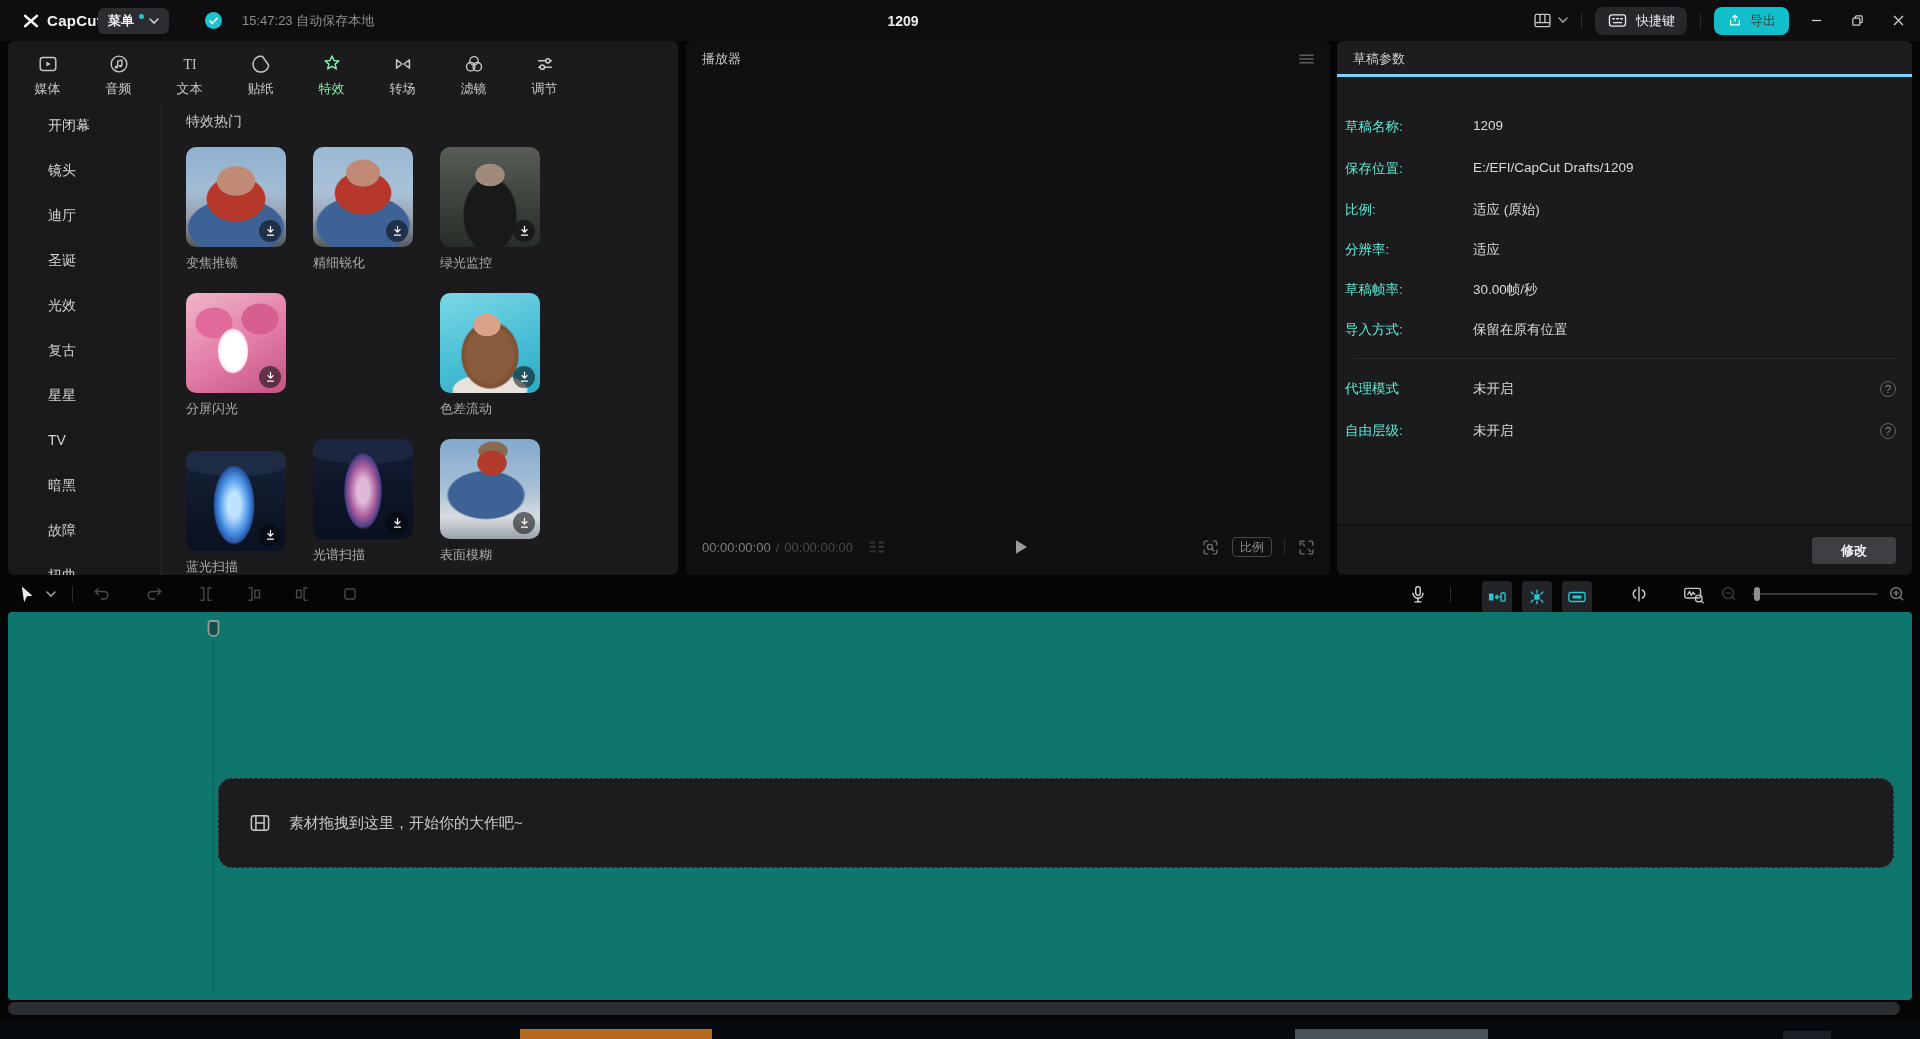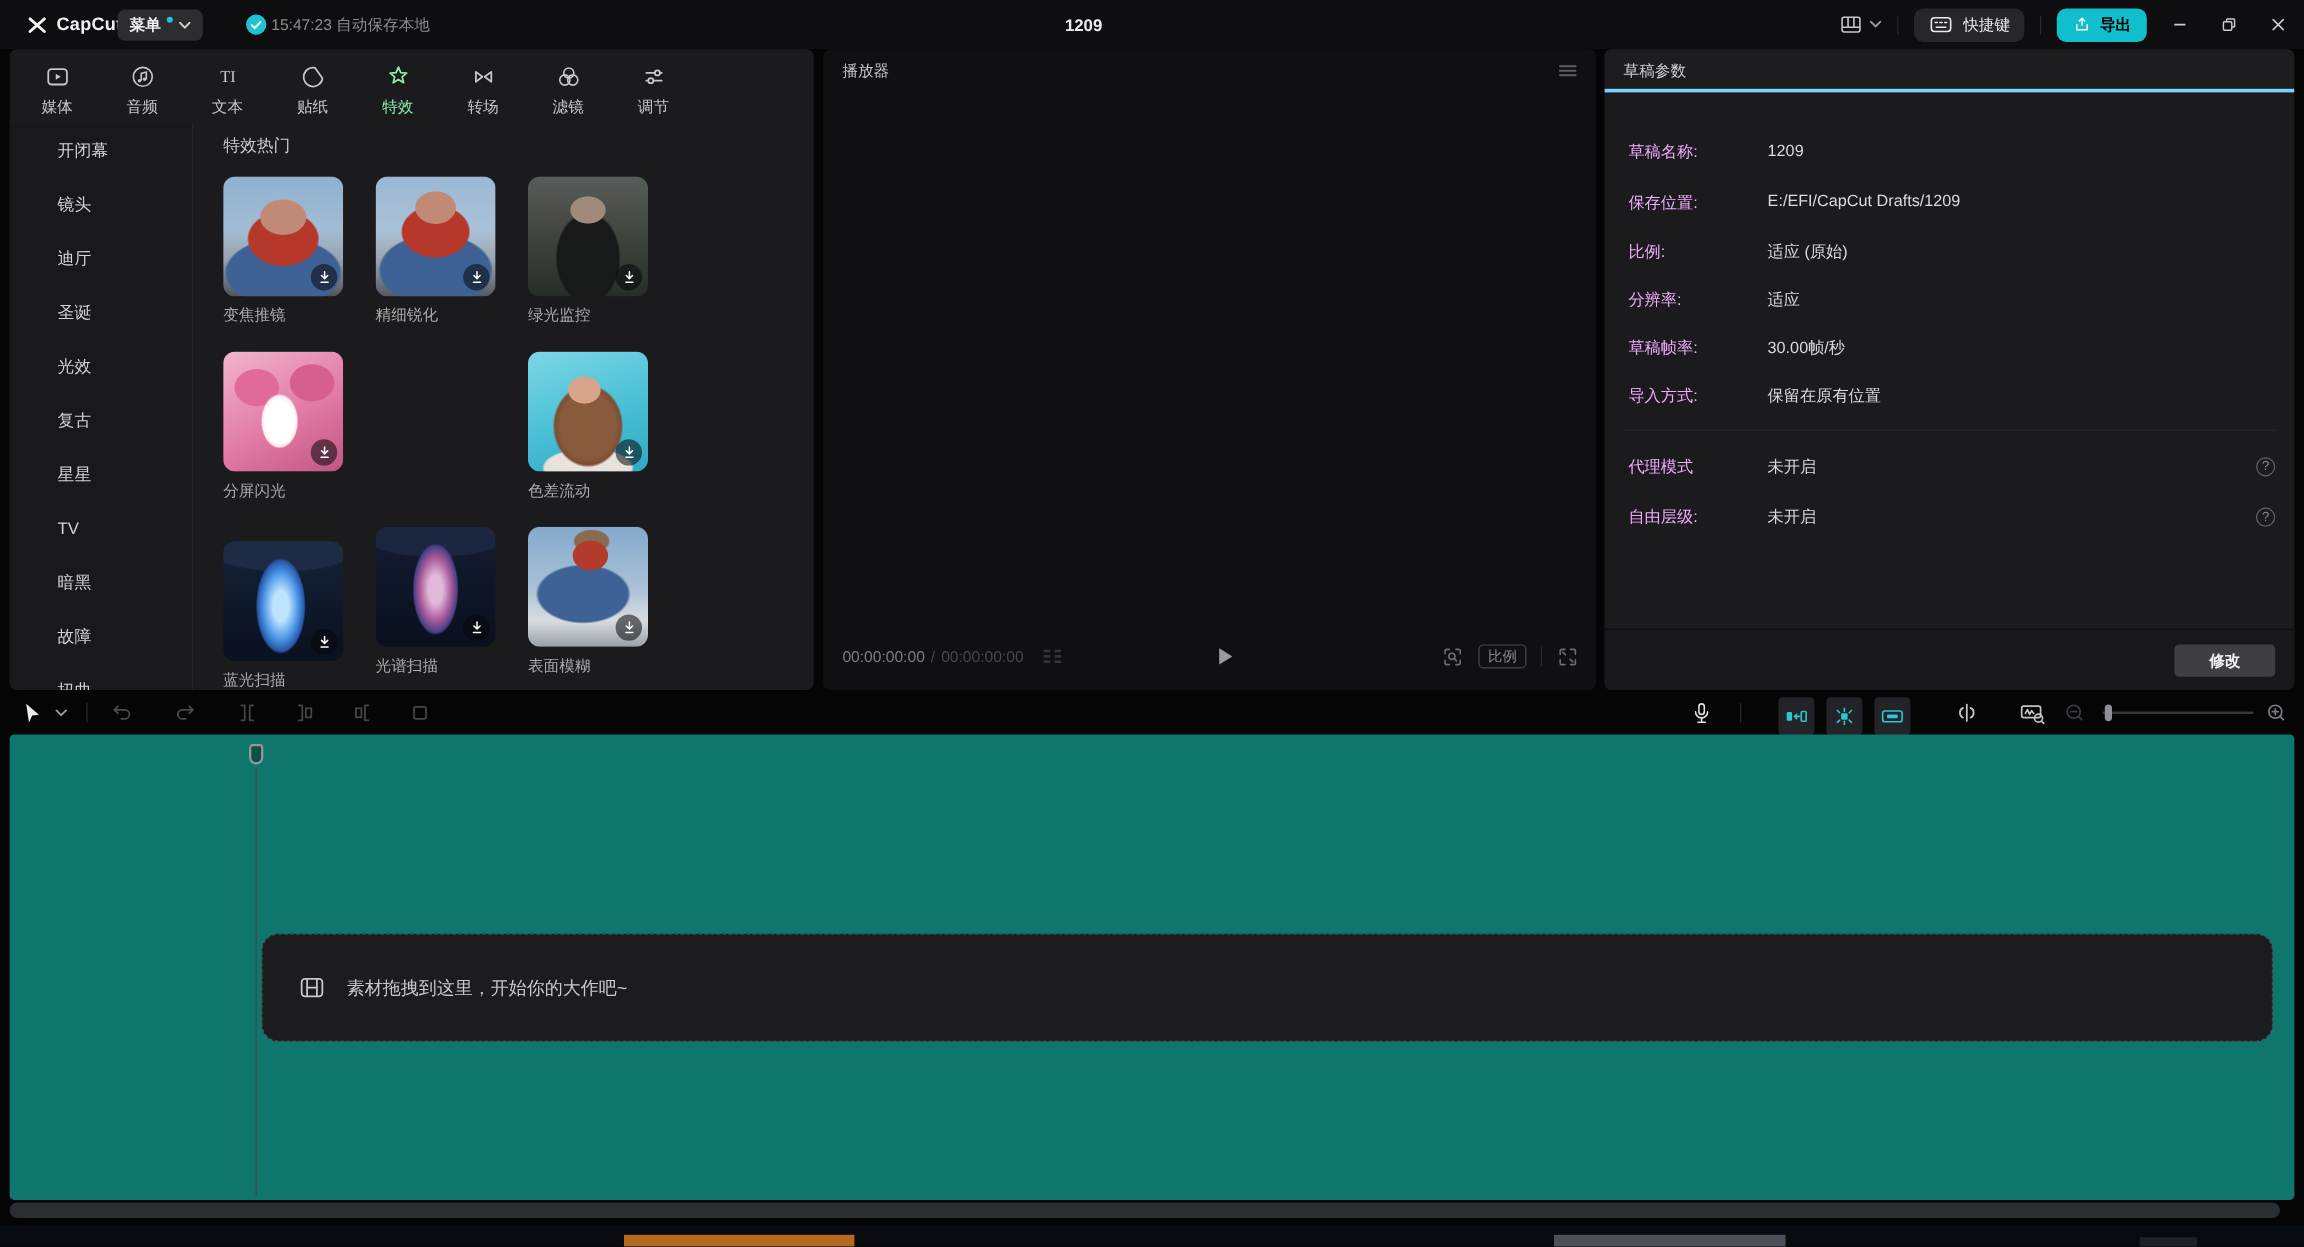--- a/index.html
+++ b/index.html
@@ -9,32 +9,32 @@
   .hv{display:flex;align-items:center}
   svg{display:block}
 
   
   .titlebar{position:absolute;left:0;top:0;width:1920px;height:41px;background:#0e0e10}
   .logo{position:absolute;left:22px;top:0;height:41px;gap:7px}
   .logo-text{font-size:15px;font-weight:bold;color:#f2f2f4;letter-spacing:.3px}
   .menu-btn{position:absolute;left:98px;top:8px;height:26px;padding:0 10px;background:#2d2d31;border-radius:6px;gap:5px;cursor:pointer}
   .menu-btn span.lbl{font-size:13px;color:#f0f0f2;font-weight:bold}
   .menu-dot{width:5px;height:5px;border-radius:50%;background:#21c5d1;margin-top:-10px}
-  .autosave{position:absolute;left:205px;top:0;height:41px;gap:4px}
+  .autosave{position:absolute;left:205px;top:0;height:41px;gap:20px}
   .check-circle{width:17px;height:17px;border-radius:50%;background:#1fc3cf;display:flex;align-items:center;justify-content:center}
   .autosave .txt{font-size:13px;color:#8d8d92}
   .win-title{position:absolute;left:903px;top:0;height:41px;transform:translateX(-50%);display:flex;align-items:center;font-size:14px;font-weight:bold;color:#ededf0}
   .tb-right{position:absolute;right:8px;top:0;height:41px;display:flex;align-items:center;gap:13px}
   .vdiv{width:1px;height:16px;background:#2b2b2f}
   .icon-btn{cursor:pointer;display:flex;align-items:center;justify-content:center}
   .layout-group{gap:5px;cursor:pointer}
   .chip-btn{height:28px;padding:0 12px;border-radius:8px;background:#27272b;gap:8px;cursor:pointer}
   .chip-btn .lbl{font-size:13px;color:#ececee}
   .export-btn{height:28px;padding:0 13px;border-radius:8px;background:#10bfcb;gap:7px;cursor:pointer}
-  .export-btn .lbl{font-size:13px;font-weight:bold;color:#000000}
+  .export-btn .lbl{font-size:13px;font-weight:normal;color:#404040}
   .winbtn{width:28px;height:28px;display:flex;align-items:center;justify-content:center;cursor:pointer}
 
   
   .panel{position:absolute;top:41px;height:534px;border-radius:6px;background:#1b1b1d;overflow:hidden}
   .panel-left{left:8px;width:670px}
   .panel-center{left:686px;width:644px;background:#101012}
   .panel-right{left:1337px;width:575px}
 
   
   .tabbar{display:flex;height:62px;padding:7px 0 0 4px}
@@ -67,21 +67,21 @@
   .timecode{position:absolute;left:16px;top:0;height:30px;display:flex;align-items:center;gap:5px;font-size:13px}
   .tc-cur{color:#7d7d82}
   .tc-sep,.tc-tot{color:#47474c}
   .play-btn{position:absolute;left:320px;top:0;width:30px;height:30px;display:flex;align-items:center;justify-content:center;cursor:pointer}
   .pc-right{position:absolute;right:14px;top:0;height:30px;display:flex;align-items:center;gap:12px}
   .ratio-chip{height:20px;padding:0 7px;border:1px solid #47474b;border-radius:4px;font-size:12px;color:#8b8b90;display:flex;align-items:center;cursor:pointer}
 
   
   .draft-header{height:36px;line-height:36px;padding:0 16px;font-size:13px;color:#d0d0d4;background:#1d1d20;border-bottom:3px solid #7dd3fc}
   .p-row{position:absolute;left:0;right:0;height:20px;font-size:13.5px}
-  .p-label{position:absolute;left:20px;color:#f0abfc}
+  .p-label{position:absolute;left:8px;color:#5eead4}
   .p-value{position:absolute;left:136px;color:#dadade}
   .p-div{position:absolute;left:16px;right:16px;top:317px;height:1px;background:#2a2a2e}
   .q-icon{position:absolute;right:16px;top:1px;width:16px;height:16px;border:1px solid #63636a;border-radius:50%;color:#8a8a90;font-size:11px;display:flex;align-items:center;justify-content:center;cursor:pointer}
   .draft-footer{position:absolute;left:0;right:0;bottom:0;height:51px;background:#18181a;border-top:1px solid #0c0c0e}
   .modify-btn{position:absolute;right:16px;top:12px;width:84px;height:27px;background:#3e3e43;border-radius:4px;color:#f2f2f4;font-size:13px;font-weight:bold;display:flex;align-items:center;justify-content:center;cursor:pointer}
 
   
   .toolbar{position:absolute;left:0;top:578px;width:1920px;height:32px}
   .toolbar .t{position:absolute;top:0;height:32px;display:flex;align-items:center;justify-content:center;cursor:pointer}
   .toggle{width:30px;height:26px;top:3px!important;background:#222427;border-radius:4px}

